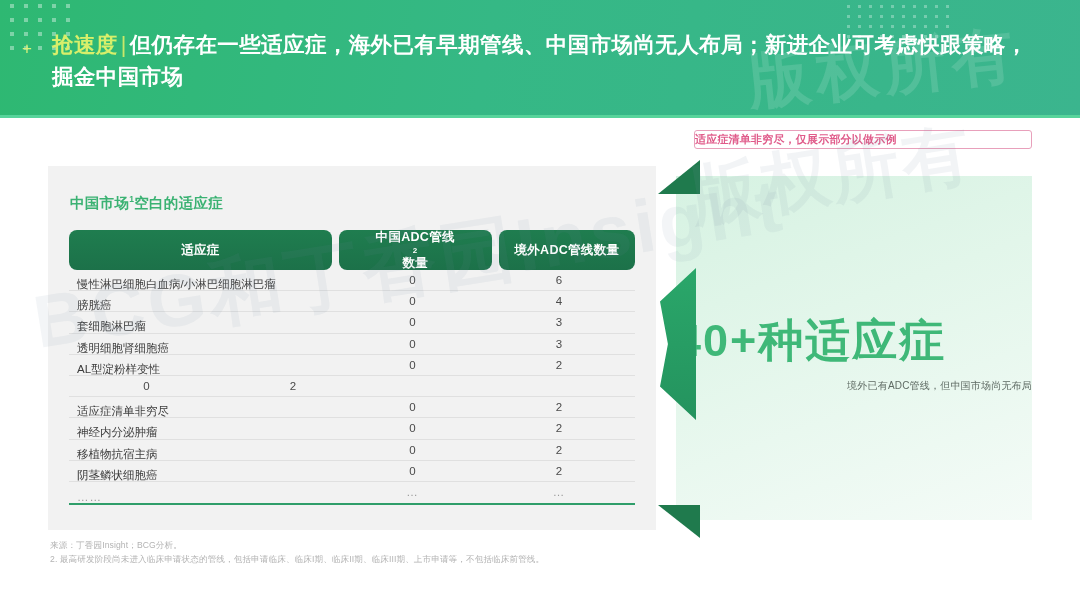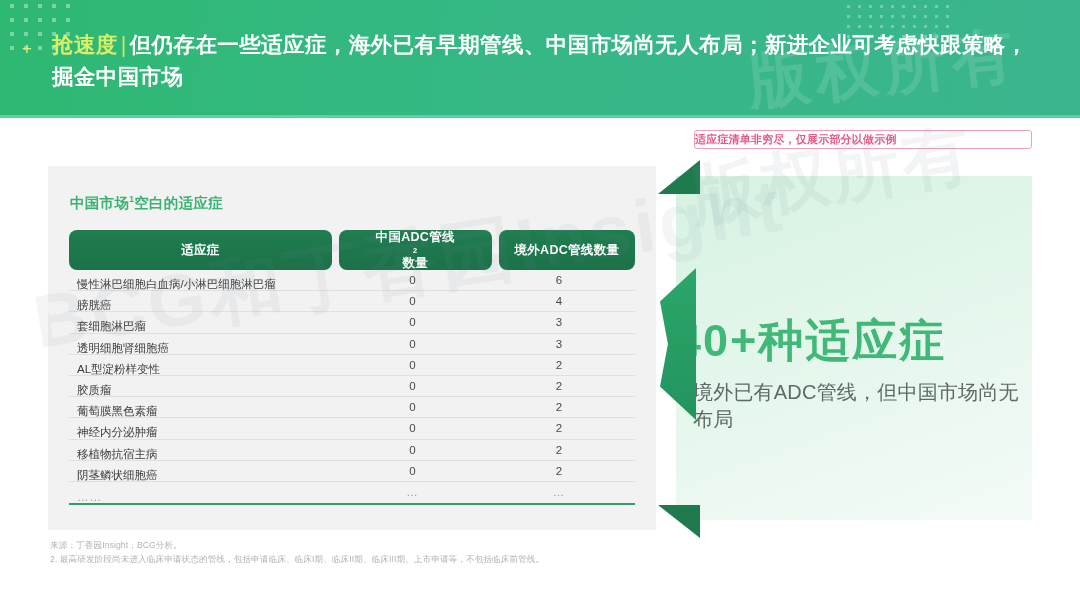--- a/index.html
+++ b/index.html
@@ -116,21 +116,21 @@
     position:absolute; left:676px; top:176px; width:356px; height:344px;
     background:linear-gradient(160deg,#d6f2e2 0%,#e2f6ea 40%,#f4fbf7 100%);
   }
   .rc-headline {
     position:absolute; left:0; right:0; top:142px;
     text-align:left; font-size:45px; font-weight:700;
     color:#3fb878; letter-spacing:2px; line-height:1;
   }
   .rc-sub {
     position:absolute; left:17px; right:0; top:203px;
-    text-align:left; font-size:20px; color:#5e6a63; letter-spacing:.2px;
+    text-align:right; font-size:10px; color:#5e6a63; letter-spacing:.2px;
   }
 
   
   .ribbon-top {
     position:absolute; left:658px; top:160px; width:42px; height:34px;
     background:#1f7a4d;
     clip-path:polygon(100% 0%, 100% 100%, 0% 100%);
     z-index:3;
   }
   .ribbon-mid {
@@ -284,26 +284,25 @@
           <div class="tc0">透明细胞肾细胞癌</div>
           <div class="tc1">0</div>
           <div class="tc2">3</div>
         </div>
         <div class="trow">
           <div class="tc0">AL型淀粉样变性</div>
           <div class="tc1">0</div>
           <div class="tc2">2</div>
         </div>
         <div class="trow">
-          <div class="tc0">胶质瘤</div>
-          <div class="tc1">0</div>
-          <div class="tc2">2</div>
-        </div>
-        <div class="trow">
-          <div class="tc0">葡萄膜黑色素瘤</div>
+          <div class="tc1">0</div>
+          <div class="tc2">2</div>
+        </div>
+        <div class="trow">
+          <div class="tc0">适应症清单非穷尽</div>
           <div class="tc1">0</div>
           <div class="tc2">2</div>
         </div>
         <div class="trow">
           <div class="tc0">神经内分泌肿瘤</div>
           <div class="tc1">0</div>
           <div class="tc2">2</div>
         </div>
         <div class="trow">
           <div class="tc0">移植物抗宿主病</div>

